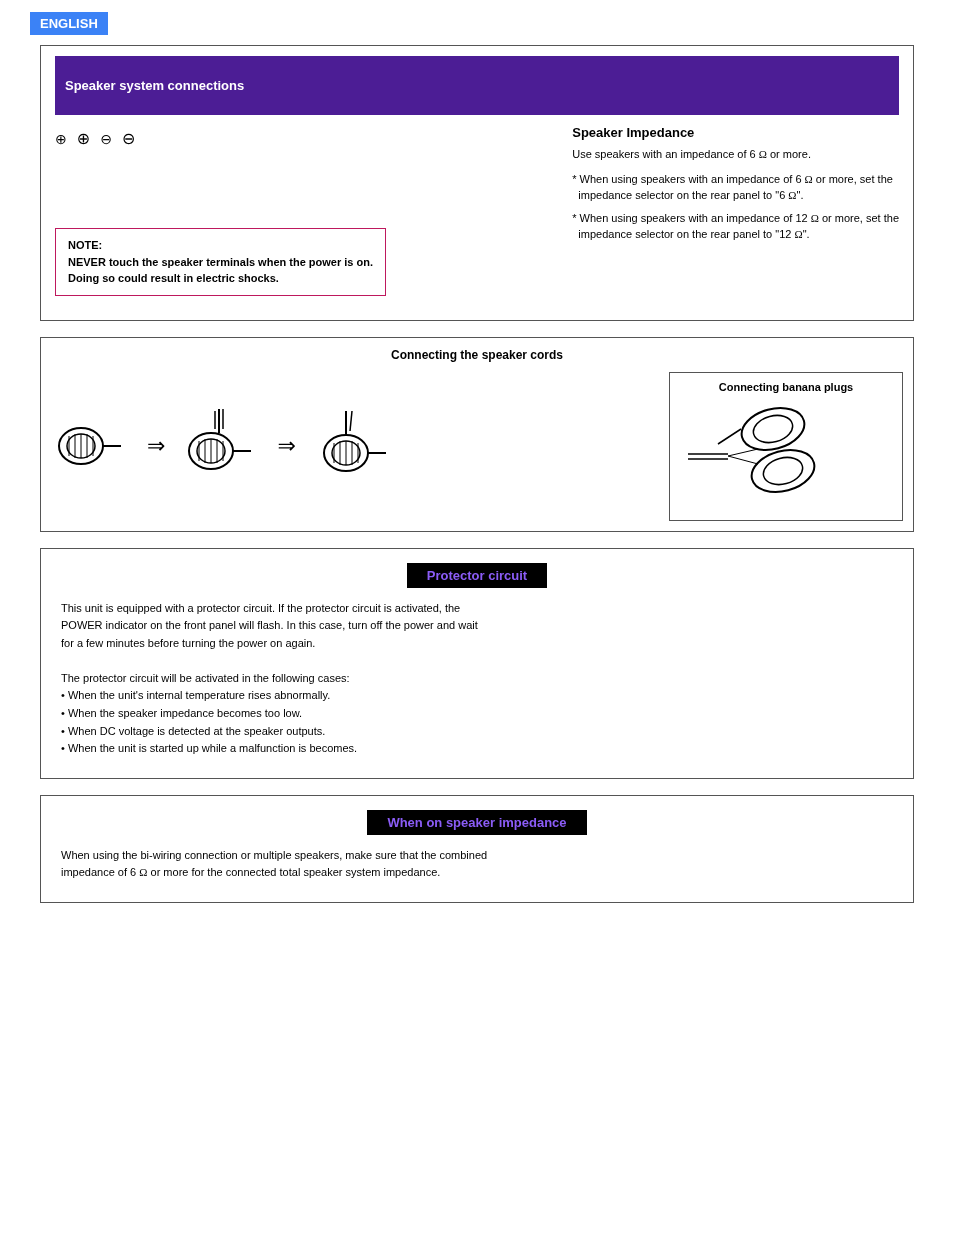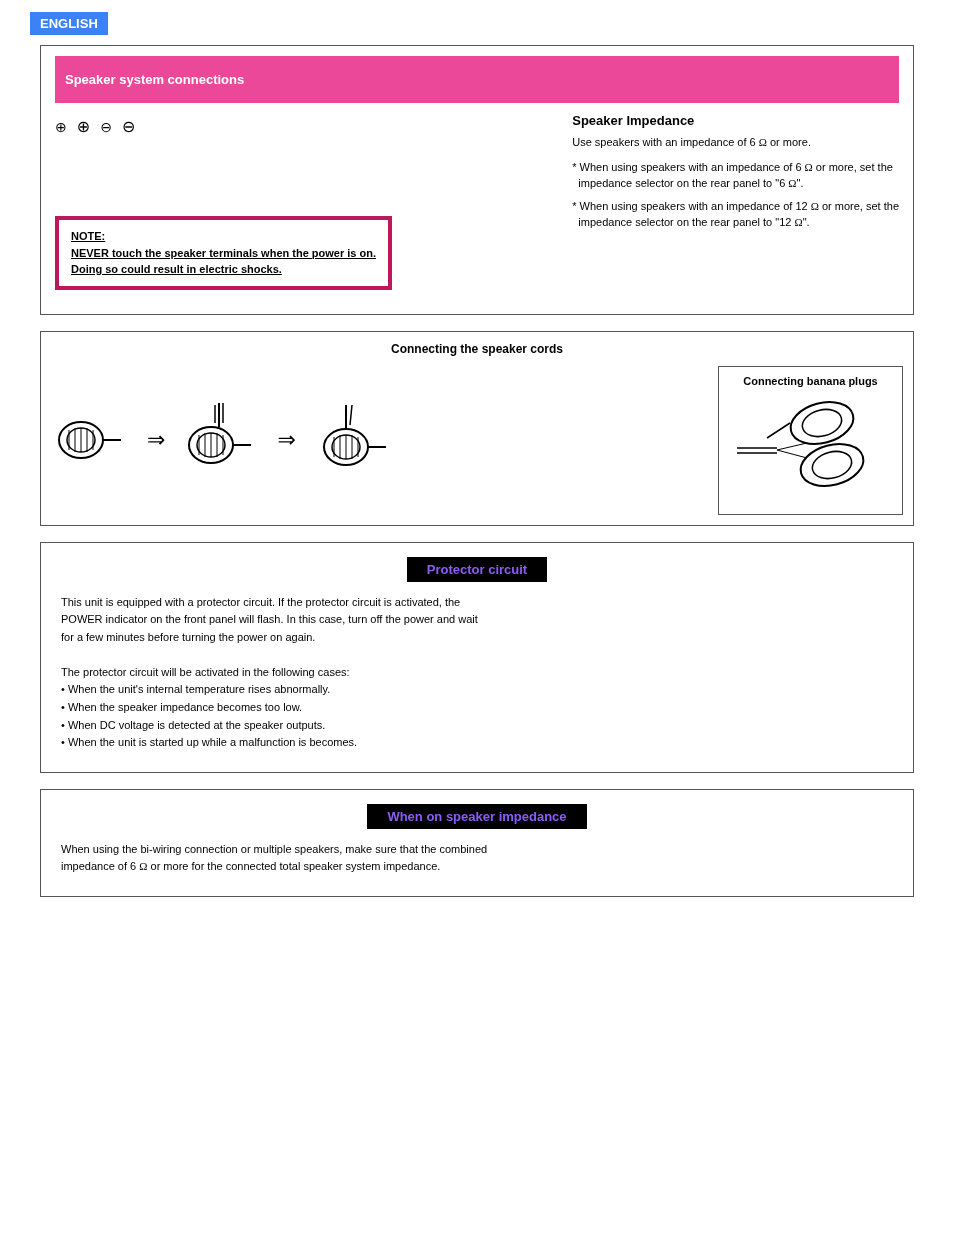--- a/index.html
+++ b/index.html
@@ -22,25 +22,25 @@
       display: inline-block;
       margin: 12px 0 0 30px;
     }
 
     .page-content {
       padding: 10px 40px 20px 40px;
     }
 
     
     .section-title-bar {
-      background: #ec4899;
+      background: #4c1d95;
       color: #fff;
       font-weight: bold;
       font-size: 13px;
-      padding: 16px 10px;
+      padding: 22px 10px;
       margin-bottom: 10px;
     }
 
     .speaker-section {
       border: 1px solid #555;
       padding: 10px 14px 14px 14px;
       margin-bottom: 16px;
     }
 
     .speaker-top-row {
@@ -72,26 +72,25 @@
     .impedance-text {
       font-size: 11px;
       line-height: 1.5;
     }
 
     .omega {
       font-family: serif;
     }
 
     .note-box {
-      border: 4px solid #be185d;
+      border: 1px solid #be185d;
       padding: 8px 12px;
       margin-top: 10px;
       display: inline-block;
       max-width: 420px;
-      text-decoration: underline;
     }
 
     .note-box p {
       font-size: 11px;
       line-height: 1.5;
     }
 
     .note-bold {
       font-weight: bold;
     }
@@ -130,21 +129,21 @@
     }
 
     .arrow-symbol {
       font-size: 22px;
       margin: 0 8px;
     }
 
     .banana-box {
       border: 1px solid #555;
       padding: 8px;
-      width: 185px;
+      width: 234px;
       min-height: 130px;
       margin-left: 10px;
     }
 
     .banana-title {
       font-weight: bold;
       font-size: 11px;
       text-align: center;
       margin-bottom: 6px;
     }

